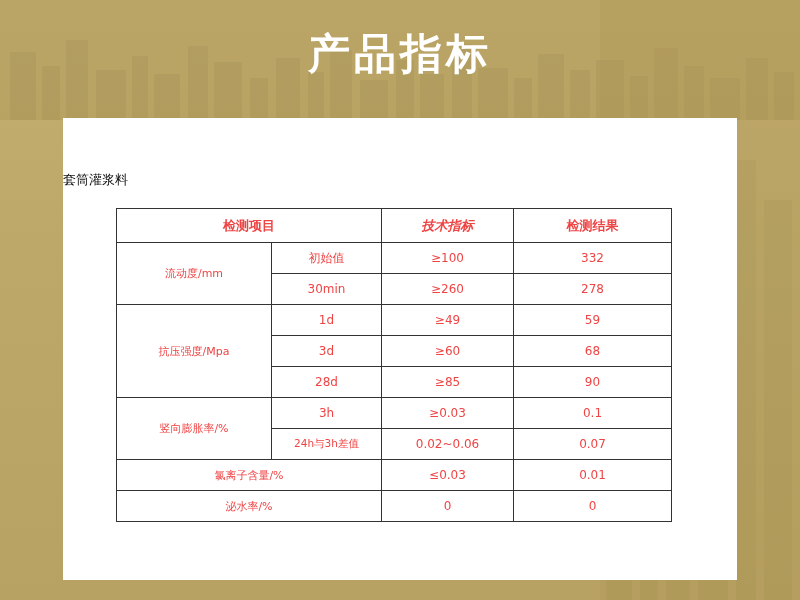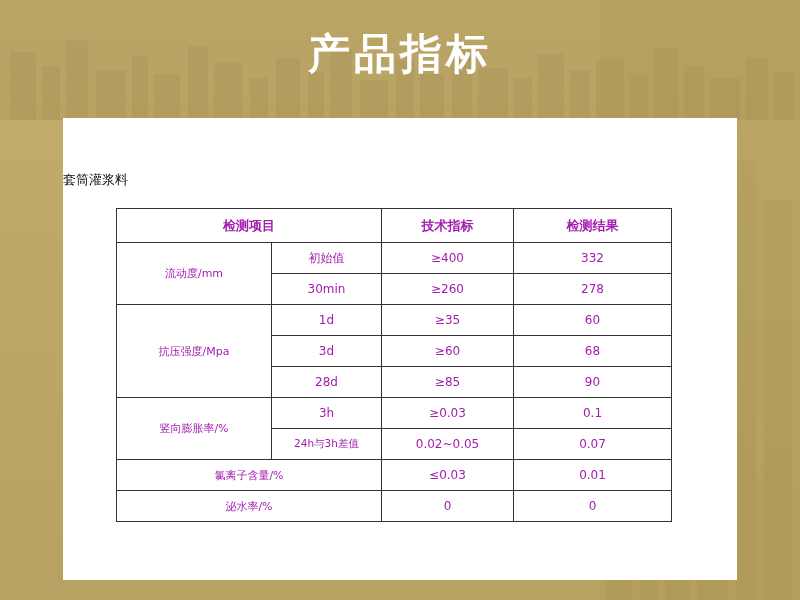--- a/index.html
+++ b/index.html
@@ -67,42 +67,42 @@
     color: #111;
     font-family: "DejaVu Sans", sans-serif;
   }
   table.spec {
     position: absolute;
     left: 53px;
     top: 90px;
     width: 556px;
     border-collapse: collapse;
     font-size: 12px;
-    color: #a21caf;
+    color: #ef4444;
   }
   table.spec td, table.spec th {
     border: 1px solid #333;
     text-align: center;
     vertical-align: middle;
     padding: 0;
     font-weight: normal;
     font-family: "DejaVu Sans", sans-serif;
   }
   table.spec thead th {
     height: 34px;
     font-weight: bold;
     font-size: 13px;
   }
   table.spec tbody td {
     height: 31px;
     margin-top: 22px;
   }
   .col-item { width: 266px; }
   .col-sub  { width: 110px; }
-  .col-spec { width: 132px; }
+  .col-spec { width: 132px; font-style: italic; }
   .col-res  { width: 158px; }
   .group-label {
     font-size: 11px;
   }
   .small-cell {
     font-size: 10.5px;
   }
 </style>
 </head>
 <body>
@@ -169,55 +169,55 @@
           <th class="col-item" colspan="2">检测项目</th>
           <th class="col-spec">技术指标</th>
           <th class="col-res">检测结果</th>
         </tr>
       </thead>
       <tbody>
 
         <tr>
           <td class="group-label" rowspan="2">流动度/mm</td>
           <td class="col-sub">初始值</td>
-          <td>≥400</td>
+          <td>≥100</td>
           <td>332</td>
         </tr>
         <tr>
           <td class="col-sub">30min</td>
           <td>≥260</td>
           <td>278</td>
         </tr>
 
         <tr>
           <td class="group-label" rowspan="3">抗压强度/Mpa</td>
           <td class="col-sub">1d</td>
-          <td>≥35</td>
-          <td>60</td>
+          <td>≥49</td>
+          <td>59</td>
         </tr>
         <tr>
           <td class="col-sub">3d</td>
           <td>≥60</td>
           <td>68</td>
         </tr>
         <tr>
           <td class="col-sub">28d</td>
           <td>≥85</td>
           <td>90</td>
         </tr>
 
         <tr>
           <td class="group-label" rowspan="2">竖向膨胀率/%</td>
           <td class="col-sub">3h</td>
           <td>≥0.03</td>
           <td>0.1</td>
         </tr>
         <tr>
           <td class="col-sub small-cell">24h与3h差值</td>
-          <td>0.02~0.05</td>
+          <td>0.02~0.06</td>
           <td>0.07</td>
         </tr>
 
         <tr>
           <td class="group-label" colspan="2">氯离子含量/%</td>
           <td>≤0.03</td>
           <td>0.01</td>
         </tr>
         <tr>
           <td class="group-label" colspan="2">泌水率/%</td>

